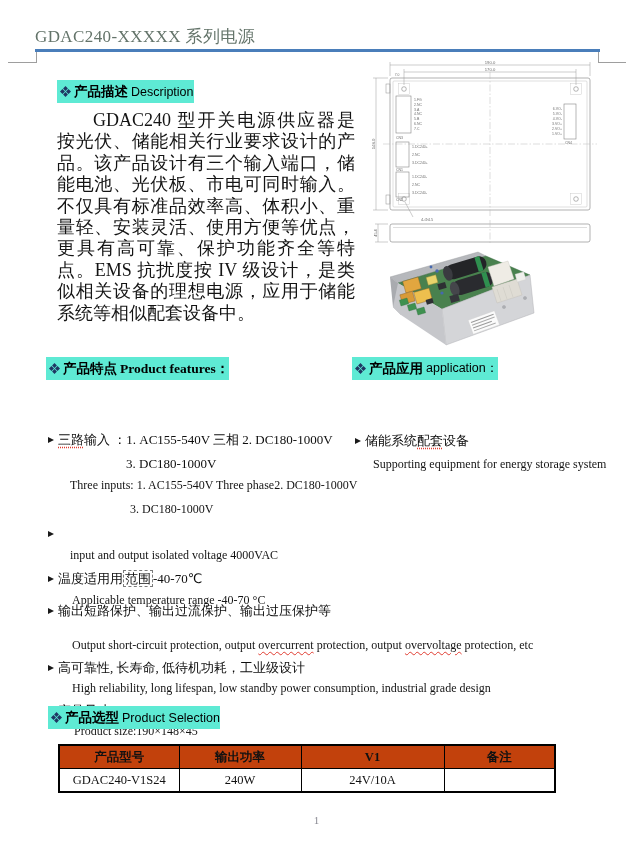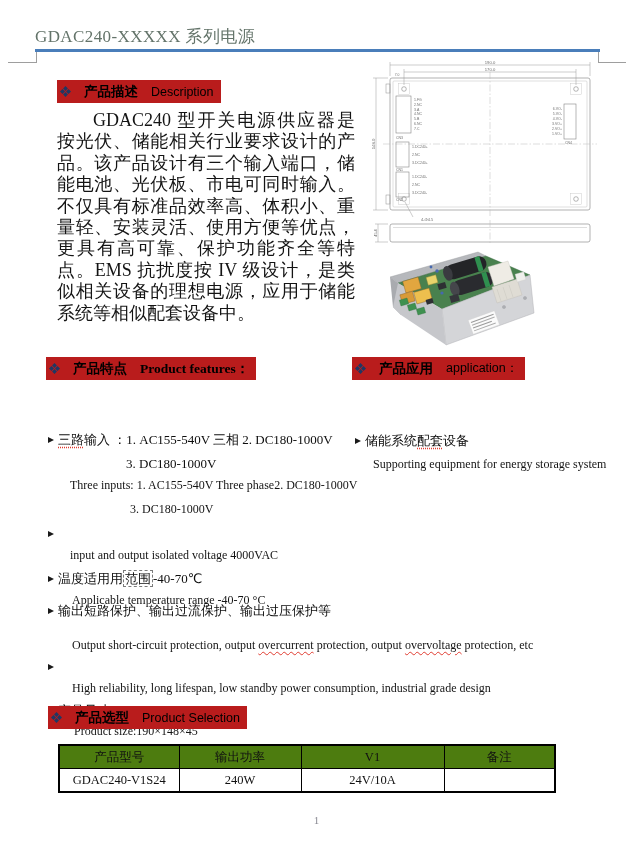--- a/index.html
+++ b/index.html
@@ -13,22 +13,22 @@
   
   .doc-title{
     position:absolute;left:35px;top:25px;width:560px;
     font-family:"Liberation Serif","DejaVu Sans",serif;
     font-weight:normal;font-size:17px;letter-spacing:.4px;color:#64746a;
     white-space:nowrap;
   }
   .title-rule{position:absolute;left:35px;top:49px;width:565px;height:3px;background:#4a7eba;}
   
   .secbar{
-    position:absolute;background:#b91c1c;display:inline-flex;align-items:center;
-    height:21px;padding:1px 7px 1px 3px;gap:13px;white-space:nowrap;
+    position:absolute;background:#5eead4;display:inline-flex;align-items:center;
+    height:21px;padding:1px 0 1px 3px;gap:3px;white-space:nowrap;
   }
   .secbar .zh{font-size:13.5px;font-weight:bold;color:#000;}
   .secbar .en-sans{font-family:"Liberation Sans",sans-serif;font-size:12.5px;font-weight:normal;color:#000;}
   .secbar .en-serif{font-family:"Liberation Serif",serif;font-size:13.5px;font-weight:bold;color:#000;}
   .dm{flex:0 0 auto;}
   
   .desc-body{
     position:absolute;left:57px;top:110px;width:298px;
     font-size:18px;line-height:21.4px;text-align:justify;text-indent:2em;color:#141414;
     font-family:"Liberation Serif","DejaVu Sans",serif;
@@ -48,21 +48,21 @@
   .sp-wavy{text-decoration:underline wavy #e03c31;text-decoration-thickness:1px;text-underline-offset:2px;}
   .boxed{border:1px dashed #7a7a7a;padding:0 1px;}
   
   .sel-table{
     position:absolute;left:58px;top:744px;width:496px;
     border-collapse:collapse;table-layout:fixed;
     font-family:"Liberation Serif","DejaVu Sans",serif;font-size:12.5px;
   }
   .sel-table td,.sel-table th{border:1px solid #000;height:22px;text-align:center;vertical-align:middle;padding:0;}
   .sel-table{border:2px solid #000;}
-  .sel-table th{background:#4d7c0f;font-weight:normal;font-size:12.5px;}
+  .sel-table th{background:#c2410c;font-weight:bold;font-size:12.5px;}
   
   .footer-page{
     position:absolute;left:0;right:0;top:814px;text-align:center;
     font-family:"Liberation Serif",serif;font-size:11px;color:#8a8a93;
   }
   
   svg text{font-family:"Liberation Sans","DejaVu Sans",sans-serif;fill:#6f6f6f;}
 </style>
 </head>
 <body>
@@ -252,21 +252,21 @@
 <div class="fl" style="left:48px;top:387px;"><span class="tri"></span><span class="sp-dot">三路</span><span>输入 ：1. AC155-540V 三相 2. DC180-1000V</span></div>
 <div class="fl" style="left:126px;top:412px;"><span>3.  DC180-1000V</span></div>
 <div class="fl en" style="left:70px;top:434px;"><span>Three inputs:  1. AC155-540V  Three  phase2. DC180-1000V</span></div>
 <div class="fl en" style="left:130px;top:458px;"><span>3.  DC180-1000V</span></div>
 <div class="fl" style="left:48px;top:482px;"><span class="tri"></span></div>
 <div class="fl en" style="left:70px;top:504px;"><span>input and output isolated voltage 4000VAC</span></div>
 <div class="fl" style="left:48px;top:526px;"><span class="tri"></span><span>温度适用用</span><span class="boxed">范围</span><span>-40-70℃</span></div>
 <div class="fl en" style="left:72px;top:549px;"><span>Applicable temperature range -40-70 °C</span></div>
 <div class="fl" style="left:48px;top:558px;"><span class="tri"></span><span>输出短路保护、输出过流保护、输出过压保护等</span></div>
 <div class="fl en" style="left:72px;top:594px;"><span>Output short-circuit protection, output </span><span class="sp-wavy">overcurrent</span><span> protection, output </span><span class="sp-wavy">overvoltage</span><span> protection, etc</span></div>
-<div class="fl" style="left:48px;top:615px;"><span class="tri"></span></div>
+<div class="fl" style="left:48px;top:615px;"><span class="tri"></span><span>高可靠性, 长寿命, 低待机功耗，工业级设计</span></div>
 <div class="fl en" style="left:72px;top:637px;"><span>High reliability, long lifespan, low standby power consumption, industrial grade design</span></div>
 <div class="fl" style="left:48px;top:658px;"><span class="tri"></span><span>产品尺寸：190×148×45</span></div>
 <div class="fl en" style="left:74px;top:680px;"><span>Product size:190×148×45</span></div>
 
 <div class="fl" style="left:355px;top:388px;"><span class="tri"></span><span>储能系统</span><span class="sp-dot">配套</span><span>设备</span></div>
 <div class="fl en" style="left:373px;top:413px;"><span>Supporting equipment for energy storage system</span></div>
 
 <div class="secbar" style="left:48px;top:706px;">
   <svg class="dm" width="11" height="11" viewBox="0 0 11 11">
     <path fill="#1f3763" d="M5.5 0 L7.9 2.5 L5.5 5 L3.1 2.5 Z M0 5.5 L2.5 3.1 L5 5.5 L2.5 7.9 Z M11 5.5 L8.5 3.1 L6 5.5 L8.5 7.9 Z M5.5 11 L3.1 8.5 L5.5 6 L7.9 8.5 Z"></path>

